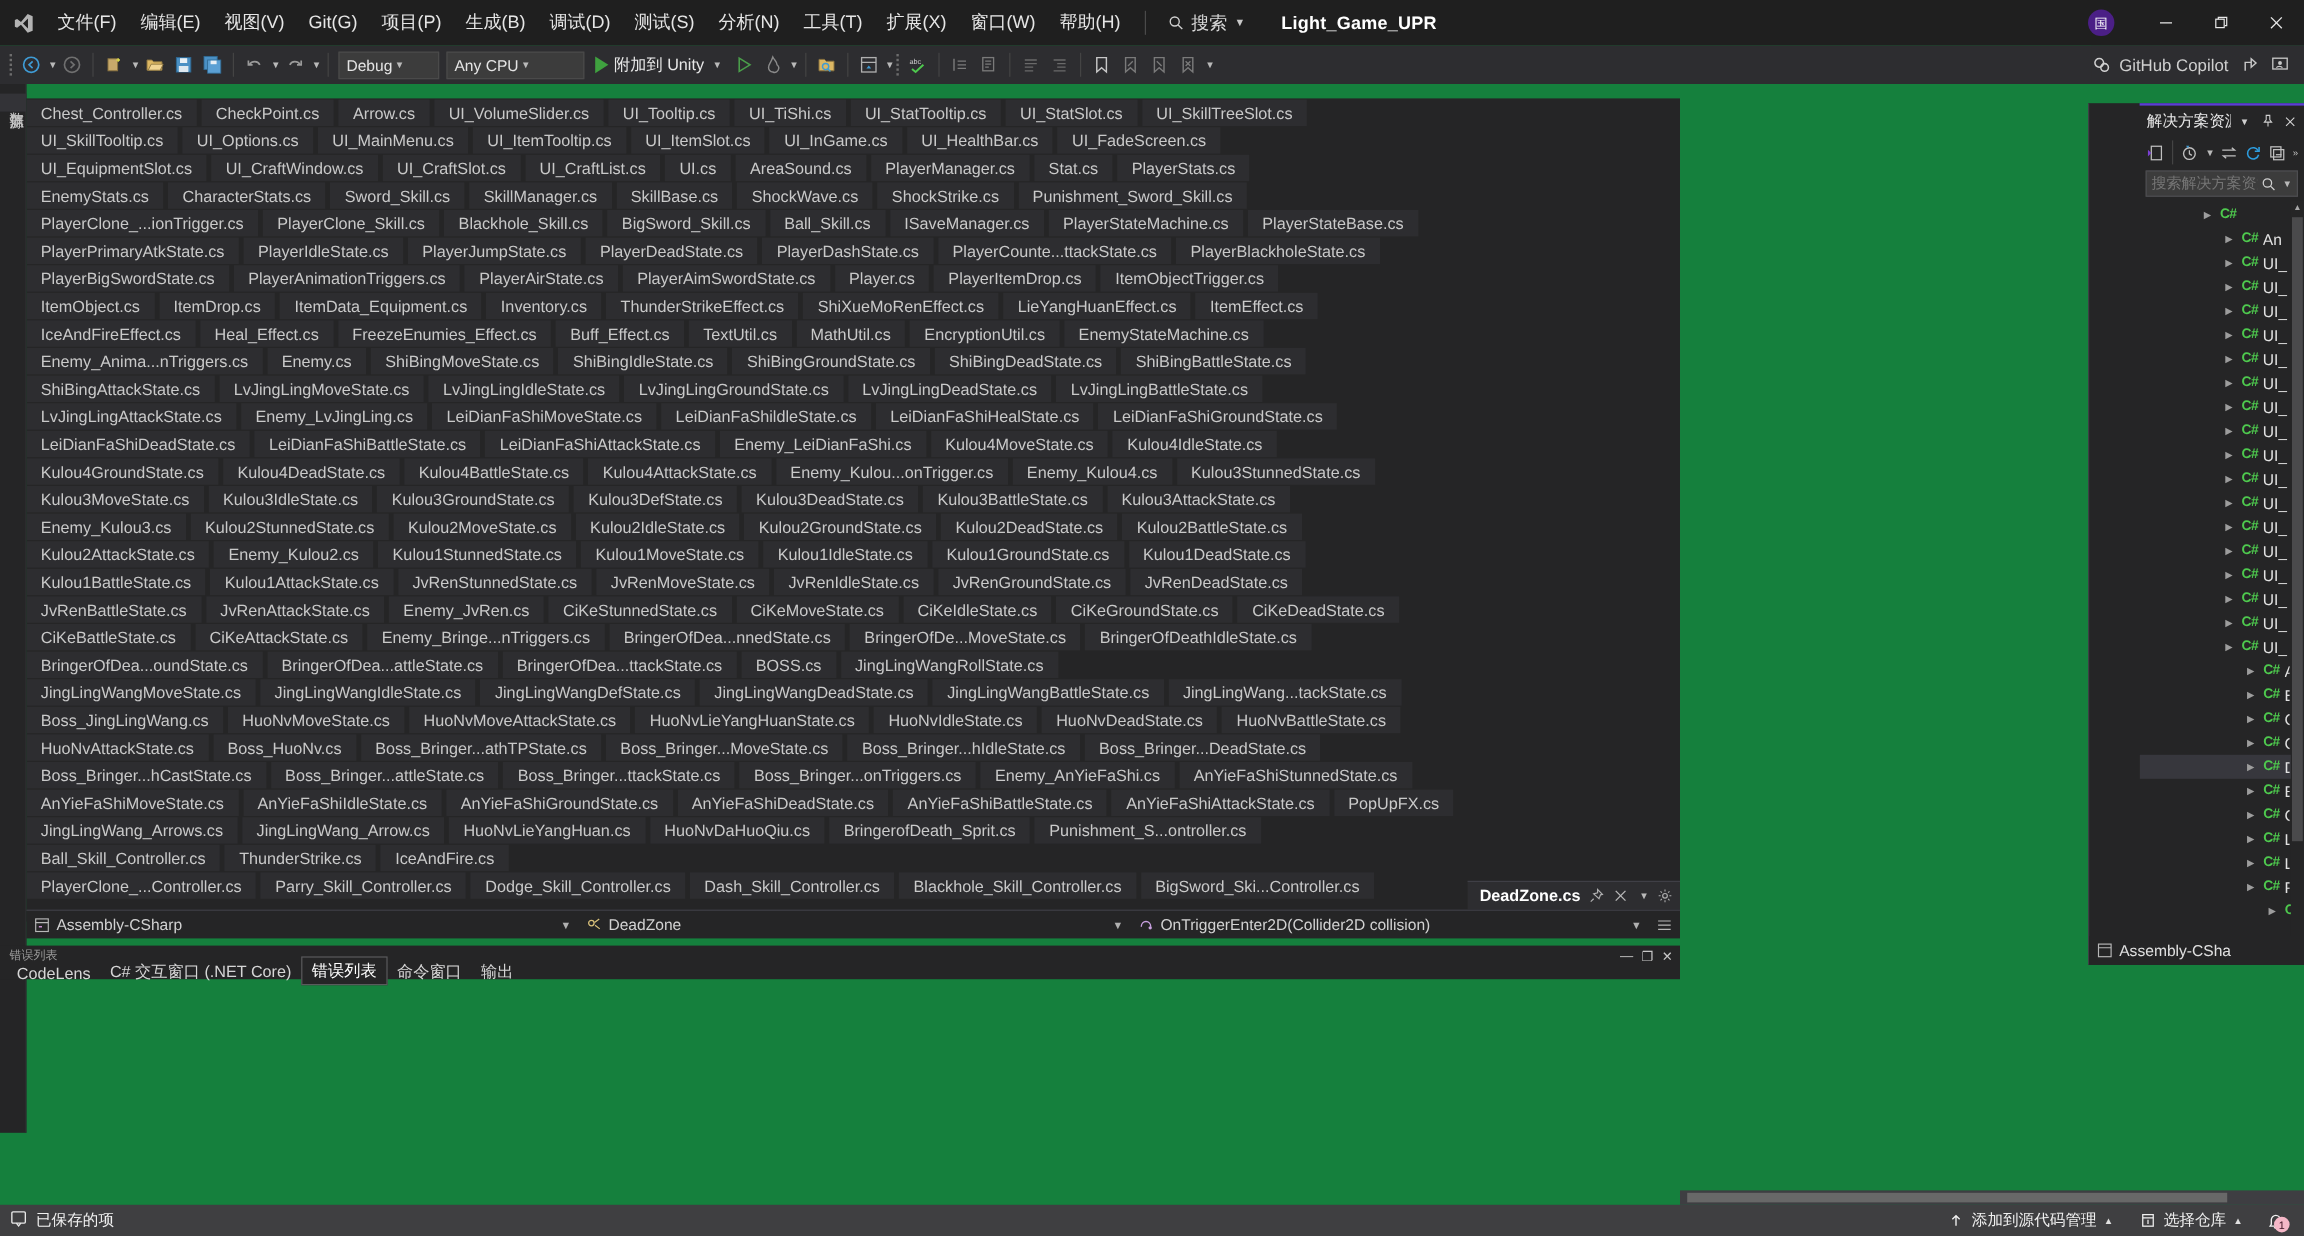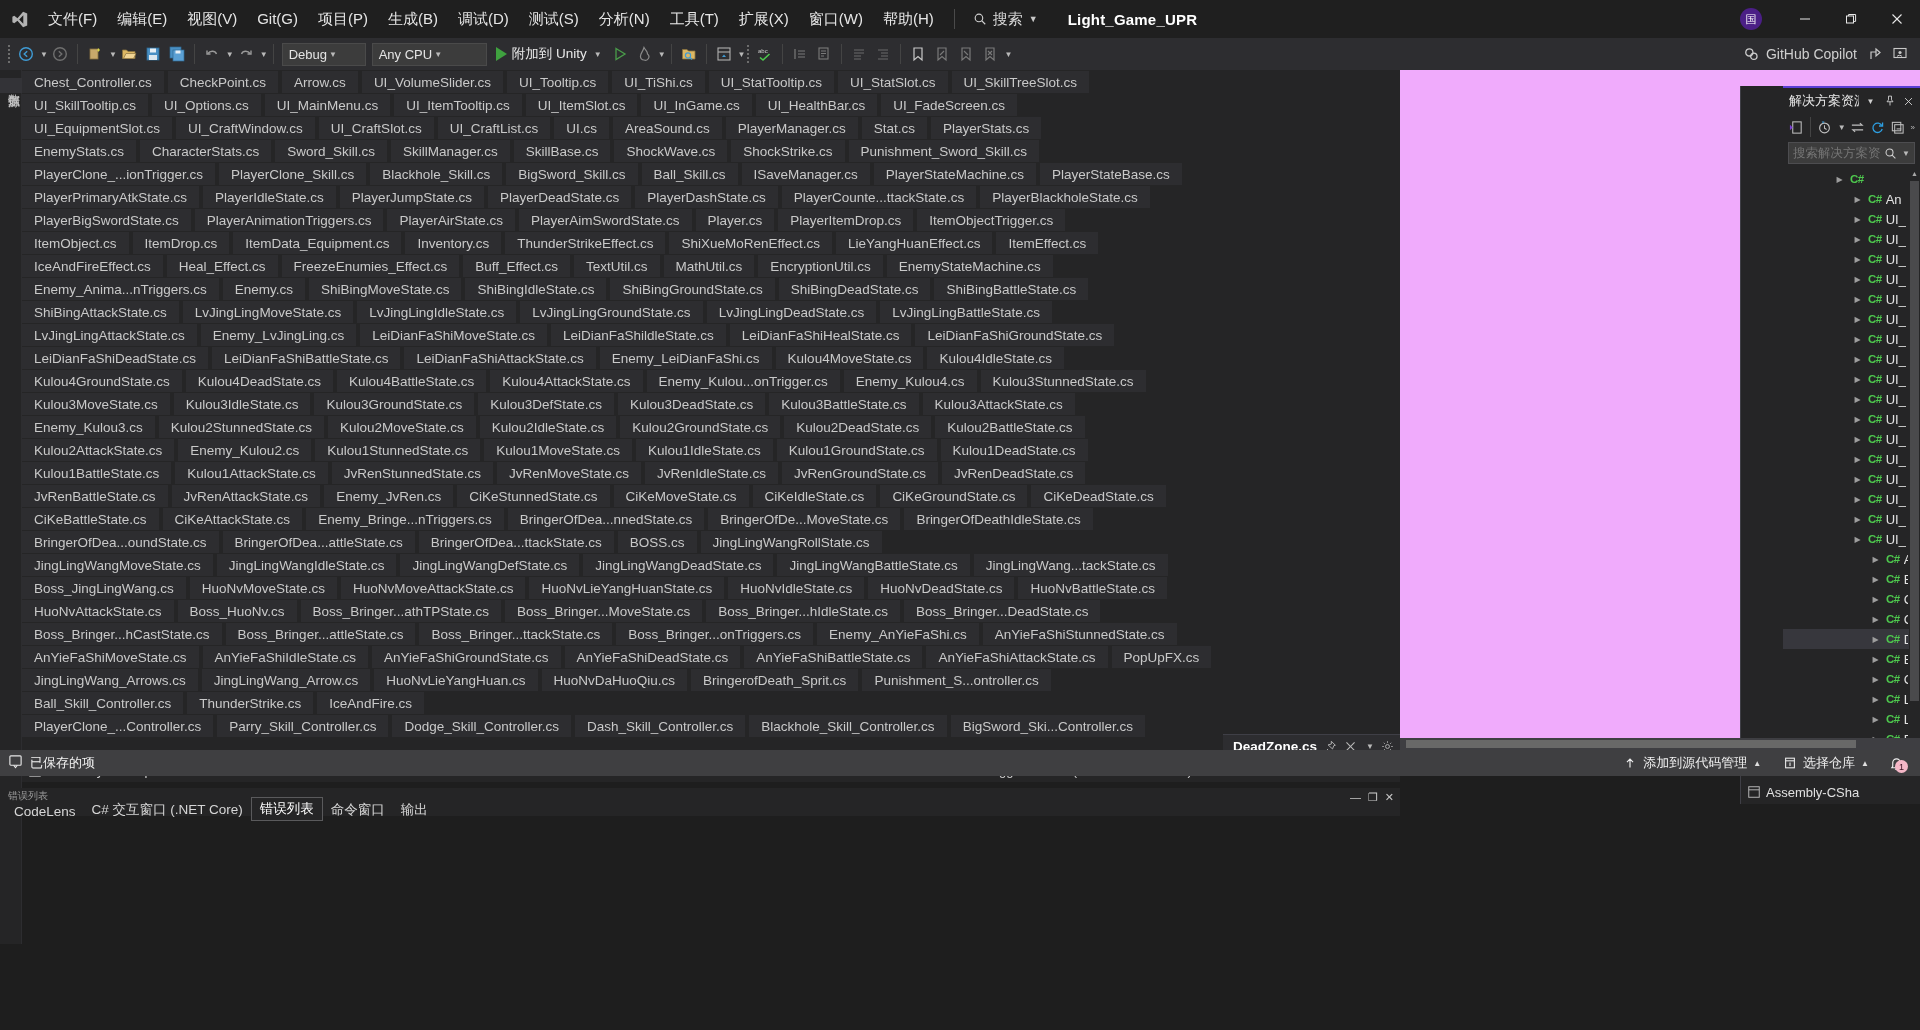--- a/index.html
+++ b/index.html
@@ -3,21 +3,21 @@
 <meta charset="utf-8">
 <style>
   * { box-sizing: border-box; margin: 0; padding: 0; }
   html, body {
     width: 1920px; height: 1030px;
     background: #1e1e1e;
     font-family: "Liberation Sans", "DejaVu Sans", sans-serif;
     color: #d4d4d4;
     overflow: hidden;
   }
-  #app { position: relative; width: 1920px; height: 776px; background: #f0abfc; text-decoration: underline; }
+  #app { position: relative; width: 1920px; height: 1030px; background: #15803d; text-decoration: underline; }
 
   
   .titlebar {
     position: absolute; top: 0; left: 0; width: 1920px; height: 38px;
     background: #1f1f1f; display: flex; align-items: center;
   }
   .vs-logo { width: 38px; height: 38px; display: flex; align-items: center; justify-content: center; }
   .vs-logo svg { width: 19px; height: 19px; }
   .menu { display: flex; align-items: center; height: 38px; }
   .menu-item {
@@ -77,21 +77,21 @@
   .leftdock .vtab {
     position: absolute; top: 8px; left: 0; width: 22px;
     writing-mode: vertical-rl; text-orientation: upright;
     font-size: 12px; color: #c8c8c8; letter-spacing: 1px;
     padding: 6px 0; text-align: center; cursor: default;
     background: #333337;
   }
 
   
   .tabwell {
-    position: absolute; left: 22px; top: 70px; width: 1378px; height: 686px;
+    position: absolute; left: 22px; top: 82px; width: 1378px; height: 686px;
     background: #252526; overflow: hidden; padding-top: 1px;
   }
   .tabrow { display: flex; height: 23px; margin-bottom: 0; align-items: stretch; }
   .tab {
     background: #2d2d30; color: #c9c9c9; font-size: 13.5px;
     display: flex; align-items: center; padding: 0 12px; white-space: nowrap;
     margin-right: 4px; height: 22px; cursor: default;
     border-top: 1px solid transparent;
   }
   .doc-tabrow {

